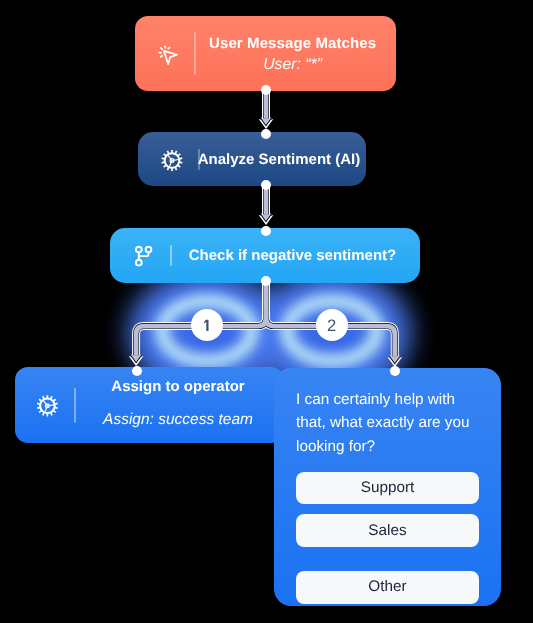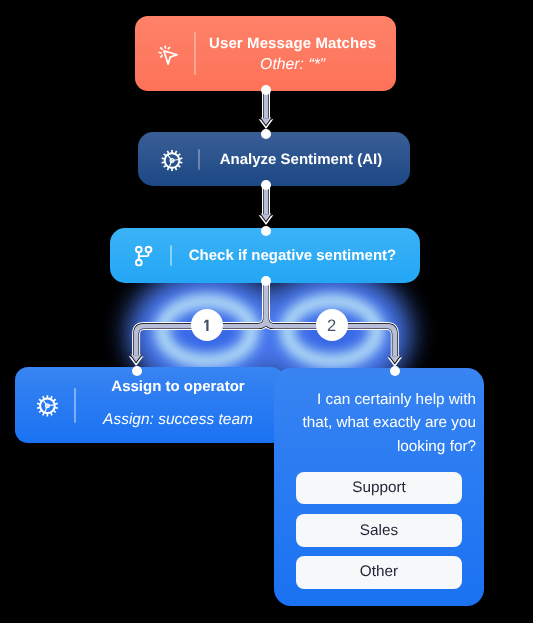--- a/index.html
+++ b/index.html
@@ -1,38 +1,38 @@
 <!DOCTYPE html>
 <html><head>
 <meta charset="utf-8">
 <style>
   html,body{margin:0;padding:0;background:#000;}
   body{width:533px;height:623px;overflow:hidden;opacity:0.999;
        font-family:"Liberation Sans",sans-serif;-webkit-font-smoothing:antialiased;
        text-rendering:geometricPrecision;}
-  #stage{position:relative;width:533px;height:623px;background:#000;overflow:hidden;text-align:right;}
+  #stage{position:relative;width:533px;height:623px;background:#000;overflow:hidden;}
 
   .card{position:absolute;box-sizing:border-box;display:flex;align-items:center;}
   .icon-pane{display:flex;align-items:center;justify-content:center;flex:0 0 auto;}
   .divider{width:2px;border-radius:1px;background:rgba(255,255,255,0.35);flex:0 0 auto;}
   .txt{flex:1 1 auto;display:flex;flex-direction:column;align-items:center;justify-content:center;}
   .t1{color:#fff;font-weight:bold;white-space:nowrap;}
   .t2{color:#fff;font-style:italic;white-space:nowrap;}
 
   
   #card-trigger{left:135px;top:16px;width:261px;height:75px;border-radius:13px;
      background:linear-gradient(180deg,#fe8269 0%,#fd7258 100%);}
   #card-trigger .icon-pane{width:59px;transform:translate(4px,1px);}
   #card-trigger .txt{transform:translate(-3.4px,0.6px);}
   #card-trigger .divider{height:43px;}
   #card-trigger .t1{font-size:15px;letter-spacing:0.1px;}
   #card-trigger .t2{font-size:15.8px;margin-top:3.5px;}
 
   
-  #card-analyze{left:138px;top:132px;width:272px;height:54px;border-radius:15px;
+  #card-analyze{left:138px;top:132px;width:228px;height:54px;border-radius:15px;
      background:linear-gradient(180deg,#3a5e96 0%,#1c4884 100%);}
   #card-analyze .icon-pane{width:60px;transform:translate(3.5px,1px);}
   #card-analyze .divider{height:21px;background:rgba(255,255,255,0.30);}
   #card-analyze .txt{transform:translate(-4px,0px);}
   #card-analyze .t1{font-size:15px;}
 
   
   #card-cond{left:110px;top:228px;width:310px;height:55px;border-radius:15px;
      background:linear-gradient(180deg,#3bb2f6 0%,#23a6f5 100%);}
   #card-cond .icon-pane{width:60px;transform:translate(4px,0.5px);}
@@ -43,27 +43,27 @@
   
   #card-assign{left:15px;top:367px;width:269px;height:76px;border-radius:13px;
      background:linear-gradient(180deg,#3884f2 0%,#1a72f2 100%);}
   #card-assign .icon-pane{width:59px;transform:translate(2.9px,0.3px);}
   #card-assign .divider{height:35px;background:rgba(255,255,255,0.4);}
   #card-assign .t1{font-size:15px;}
   #card-assign .t2{font-size:15.5px;margin-top:16px;}
   #card-assign .txt{transform:translate(-2px,-2.5px);}
 
   
-  #card-reply{position:absolute;box-sizing:border-box;left:274px;top:368px;width:210px;height:238px;border-radius:17px;
+  #card-reply{position:absolute;box-sizing:border-box;left:274px;top:368px;width:227px;height:238px;border-radius:17px;
      background:linear-gradient(180deg,#3884f2 0%,#1a72f2 100%);
      display:block;padding:20px 22px;}
   #msg{color:#fff;font-size:15.3px;line-height:23.4px;width:180px;}
   .qbtn{height:32.6px;border-radius:8px;background:#f7f8fa;
         color:#1e2436;font-size:15.3px;display:flex;align-items:center;justify-content:center;}
-  #b1{margin-top:13.6px;} #b2{margin-top:10px;} #b3{margin-top:9px;}
+  #b1{margin-top:13.6px;} #b2{margin-top:10px;} #b3{margin-top:24px;}
 
   
   .dot{position:absolute;width:10px;height:10px;border-radius:50%;background:#fff;}
 
   
   .badge{position:absolute;width:32px;height:32px;border-radius:50%;background:#fff;
       color:#434f68;font-size:16.6px;display:flex;align-items:center;justify-content:center;}
   .bnum{position:relative;display:inline-block;line-height:1;top:0.8px;}
   .bglyph{position:absolute;left:0;top:0;}
 
@@ -147,21 +147,21 @@
         <path d="M8.1 2.6 L8.5 4.4"></path>
         <path d="M3.2 4.4 L4.6 5.8"></path>
         <path d="M1.4 9.7 L3.3 10.1"></path>
         <path d="M3.3 14.6 L4.7 13.2"></path>
         <path d="M13.2 4.0 L11.8 5.4"></path>
       </svg>
     </div>
     <div class="divider"></div>
     <div class="txt">
       <div class="t1">User Message Matches</div>
-      <div class="t2">Other: “*”</div>
+      <div class="t2">User: “*”</div>
     </div>
   </div>
 
   <div class="card" id="card-analyze">
     <div class="icon-pane">
       <svg width="23" height="23" viewBox="0 0 24 24">
         <path d="M11.05 0.94L12.95 0.94L12.78 3.34L15.06 3.85L15.95 1.63L17.65 2.45L16.46 4.53L18.29 5.99L20.06 4.37L21.24 5.84L19.26 7.21L20.27 9.31L22.57 8.62L22.99 10.46L20.62 10.83L20.62 13.17L22.99 13.54L22.57 15.38L20.27 14.69L19.26 16.79L21.24 18.16L20.06 19.63L18.29 18.01L16.46 19.47L17.65 21.55L15.95 22.37L15.06 20.15L12.78 20.66L12.95 23.06L11.05 23.06L11.22 20.66L8.94 20.15L8.05 22.37L6.35 21.55L7.54 19.47L5.71 18.01L3.94 19.63L2.76 18.16L4.74 16.79L3.73 14.69L1.43 15.38L1.01 13.54L3.38 13.17L3.38 10.83L1.01 10.46L1.43 8.62L3.73 9.31L4.74 7.21L2.76 5.84L3.94 4.37L5.71 5.99L7.54 4.53L6.35 2.45L8.05 1.63L8.94 3.85L11.22 3.34ZM18.60 12.00A6.6 6.6 0 1 0 5.40 12.00A6.6 6.6 0 1 0 18.60 12.00Z" fill="#fff" fill-rule="evenodd"></path>
         <path d="M12 12L7.63 6.41 M12 12L19.03 11.01 M12 12L9.34 18.58" stroke="#fff" stroke-width="1.2" stroke-linecap="butt" fill="none"></path>
         <circle cx="12" cy="12" r="2.0" fill="none" stroke="#fff" stroke-width="1.25"></circle>
       </svg>

